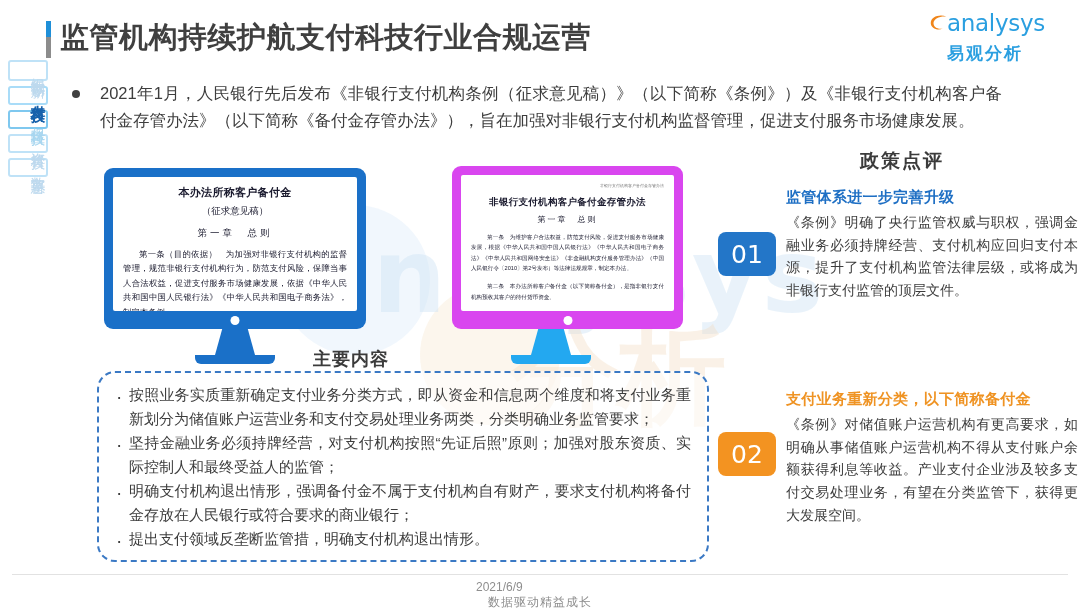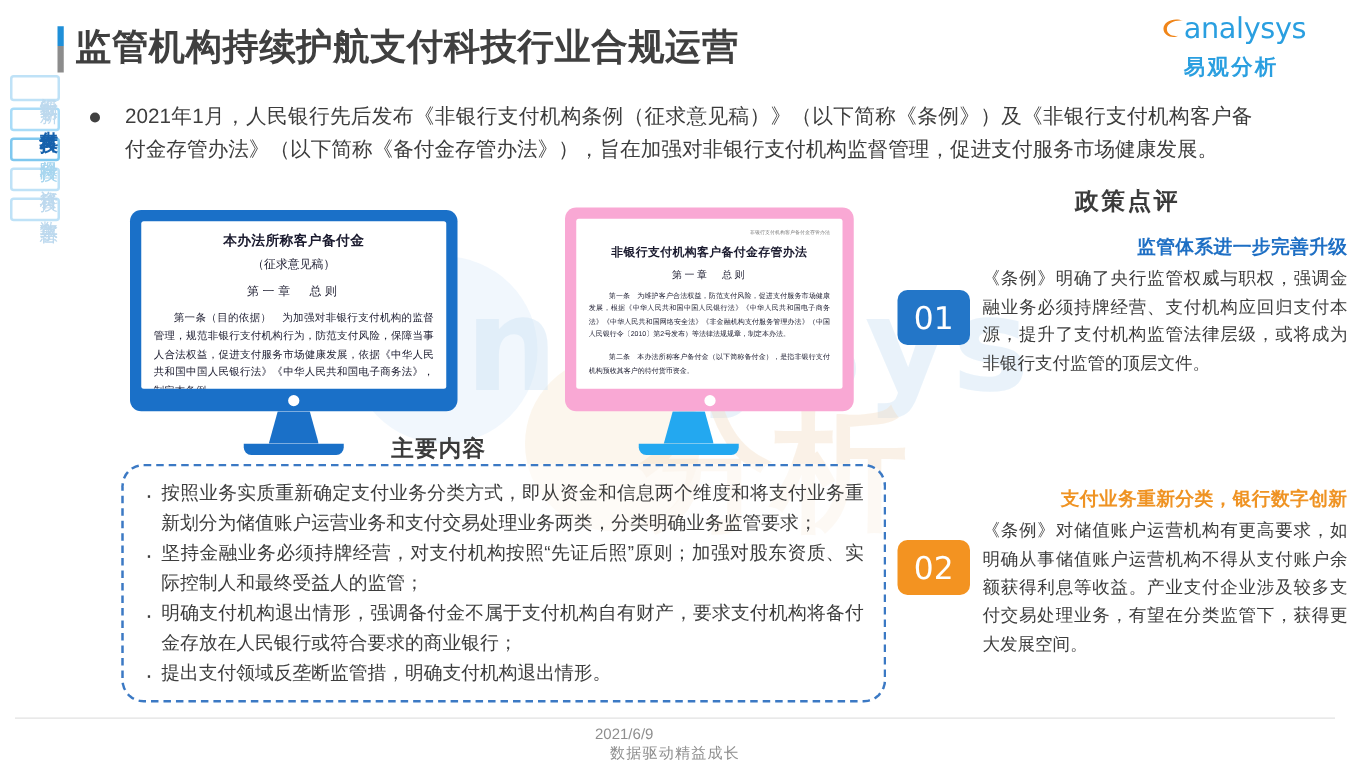--- a/index.html
+++ b/index.html
@@ -181,21 +181,21 @@
     border-radius: 0 0 6px 6px;
   }
 
   .m1 { left: 104px; top: 168px; width: 262px; }
   .m1 .mon-body { background: #1a70c8; }
   .m1 .mon-screen { height: 134px; }
   .m1 .mon-neck, .m1 .mon-base { background: #1a70c8; }
   .m1 .mon-neck { clip-path: polygon(18% 0,82% 0,100% 100%,0 100%); }
 
   .m2 { left: 419px; top: 166px; width: 264px; }
-  .m2 .mon-body { background: #f9a8d4; margin-left: 33px; }
+  .m2 .mon-body { background: #d946ef; margin-left: 33px; }
   .m2 .mon-screen { height: 136px; }
   .m2 .mon-neck, .m2 .mon-base { background: #23a8f0; }
   .m2 .mon-neck { clip-path: polygon(18% 0,82% 0,100% 100%,0 100%); }
 
   
   .doc { padding: 8px 10px; color: #1a1a2e; }
   .doc-title {
     text-align: center;
     font-weight: 700;
     font-size: 11px;
@@ -295,21 +295,21 @@
   }
   .badge-01 { left: 718px; top: 232px; background: #2376c8; }
   .badge-02 { left: 718px; top: 432px; background: #f39321; }
 
   .rblock { position: absolute; width: 292px; z-index: 3; }
   .rb1 { left: 786px; top: 188px; }
   .rb2 { left: 786px; top: 390px; }
   .rb-head {
     font-size: 15px;
     font-weight: 700;
-    text-align: right;
+    text-align: left;
     margin-bottom: 4px;
     letter-spacing: .3px;
   }
   .rb1 .rb-head { color: #1e6fc4; }
   .rb2 .rb-head { color: #ef9323; }
   .rb-body {
     font-size: 14px;
     line-height: 1.62;
     color: #3d3d3d;
     text-align: justify;
@@ -432,21 +432,21 @@
   <div class="policy-title">政策点评</div>
 
   <div class="badge badge-01">01</div>
   <div class="rblock rb1">
     <div class="rb-head">监管体系进一步完善升级</div>
     <div class="rb-body">《条例》明确了央行监管权威与职权，强调金融业务必须持牌经营、支付机构应回归支付本源，提升了支付机构监管法律层级，或将成为非银行支付监管的顶层文件。</div>
   </div>
 
   <div class="badge badge-02">02</div>
   <div class="rblock rb2">
-    <div class="rb-head">支付业务重新分类，银行数字创新</div>
+    <div class="rb-head">支付业务重新分类，以下简称备付金</div>
     <div class="rb-body">《条例》对储值账户运营机构有更高要求，如明确从事储值账户运营机构不得从支付账户余额获得利息等收益。产业支付企业涉及较多支付交易处理业务，有望在分类监管下，获得更大发展空间。</div>
   </div>
 
   <div class="footer-line"></div>
   <div class="footer">
     <div class="f-date">2021/6/9</div>
     <div class="f-mid">数据驱动精益成长</div>
     <div class="f-page">19</div>
   </div>
 

